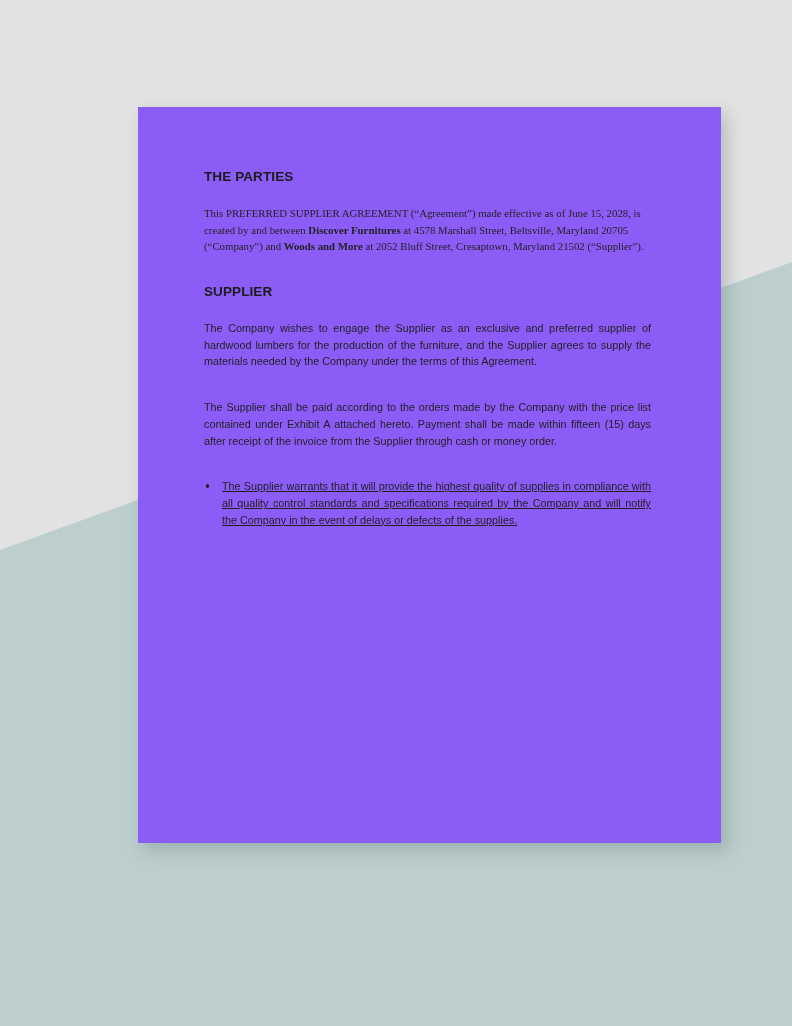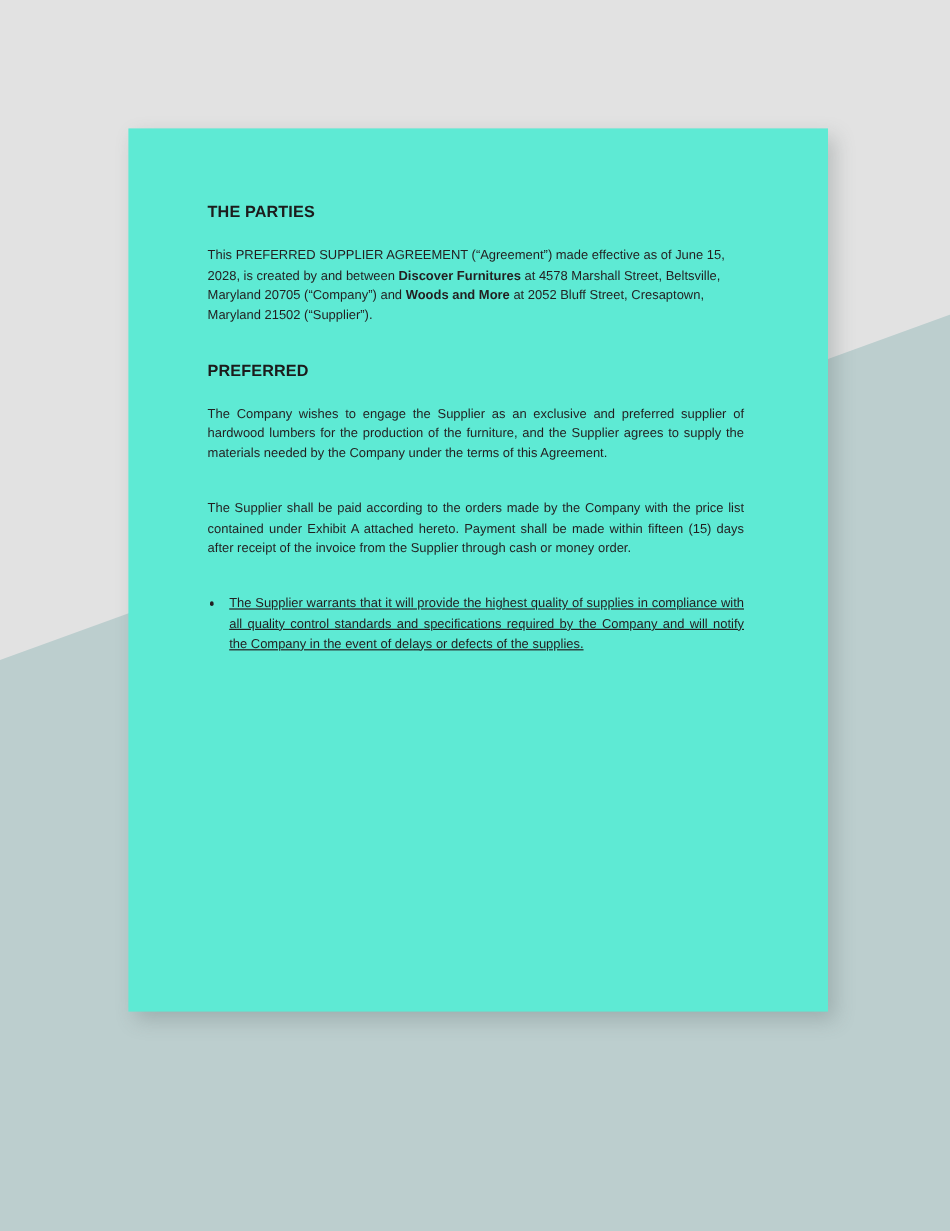--- a/index.html
+++ b/index.html
@@ -71,20 +71,21 @@
 
   .section-body {
     font-size: 10.8px;
     line-height: 1.55;
     color: #231f20;
     margin: 0;
     text-align: justify;
   }
   .section-body.ragged {
     text-align: left;
+    font-family: Liberation Serif, serif;
   }
   .section-body b {
     font-weight: bold;
   }
 
   
   .section .section-body {
     margin-bottom: 0;
   }
 
@@ -116,28 +117,28 @@
 <body>
 
 <div id="backdrop" style="background: rgb(226, 226, 226);"></div>
 
 <div id="backdrop-diagonal">
   <svg viewBox="0 0 792 1026" xmlns="http://www.w3.org/2000/svg">
     <polygon id="teal-shape" points="0,550 792,262 792,1026 0,1026" fill="#bccece"></polygon>
   </svg>
 </div>
 
-<div id="page" style="background: #5eead4;">
+<div id="page" style="background: #8b5cf6; margin-left: 31px;">
   <div id="doc-body">
       <div class="section">
         <h2 class="section-heading">THE PARTIES</h2>
         <p class="section-body ragged"><span>This PREFERRED SUPPLIER AGREEMENT (“Agreement”) made effective as of June 15, 2028, is created by and between </span><b>Discover Furnitures</b><span> at 4578 Marshall Street, Beltsville, Maryland 20705 (“Company”) and </span><b>Woods and More</b><span> at 2052 Bluff Street, Cresaptown, Maryland 21502 (“Supplier”).</span></p>
       </div>
       <div class="section">
-        <h2 class="section-heading">PREFERRED</h2>
+        <h2 class="section-heading">SUPPLIER</h2>
         <p class="section-body"><span>The Company wishes to engage the Supplier as an exclusive and preferred supplier of hardwood lumbers for the production of the furniture, and the Supplier agrees to supply the materials needed by the Company under the terms of this Agreement.</span></p>
       </div>
       <div class="section">
         <p class="section-body"><span>The Supplier shall be paid according to the orders made by the Company with the price list contained under Exhibit A attached hereto. Payment shall be made within fifteen (15) days after receipt of the invoice from the Supplier through cash or money order.</span></p>
       </div>
       <div class="section">
       </div>
       <div class="section">
         <ul class="bullet-list">
           <li><span class="bullet-dot"></span><span>The Supplier warrants that it will provide the highest quality of supplies in compliance with all quality control standards and specifications required by the Company and will notify the Company in the event of delays or defects of the supplies.</span></li>

